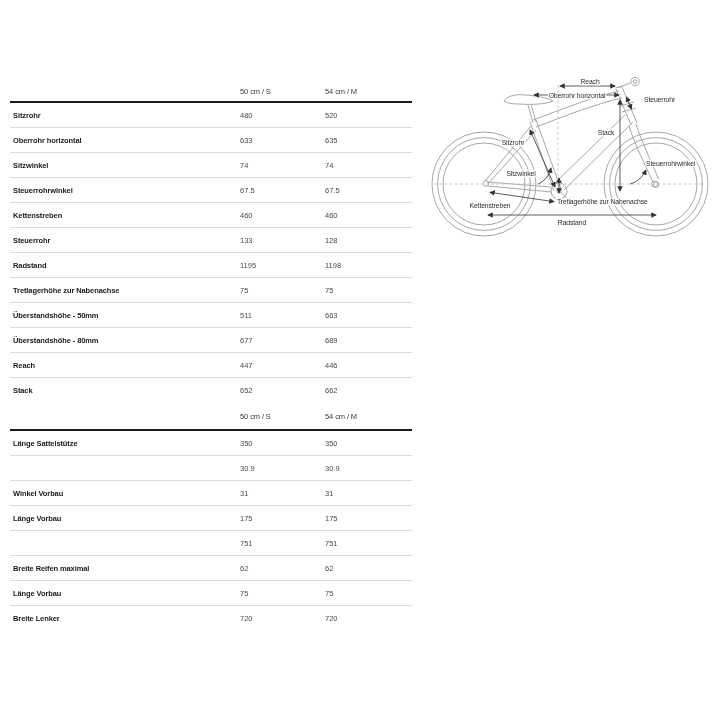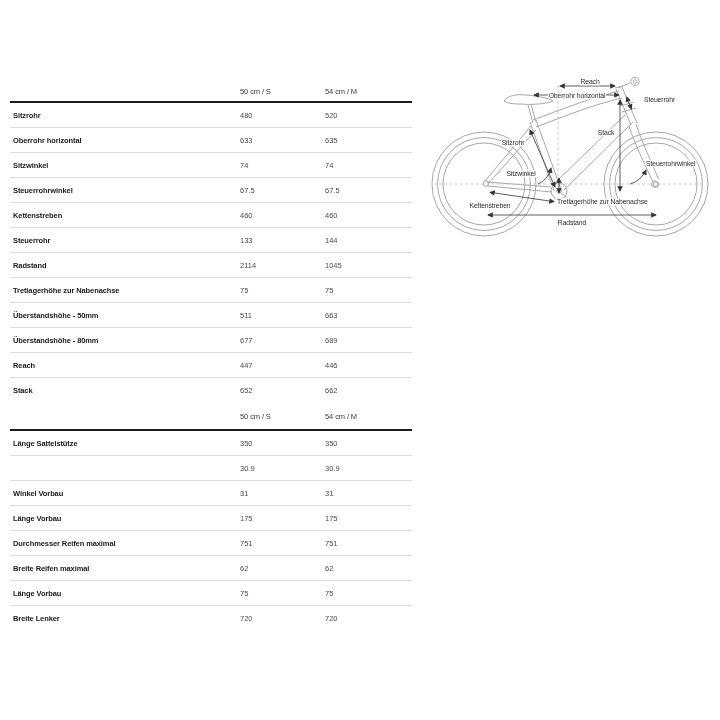--- a/index.html
+++ b/index.html
@@ -63,26 +63,26 @@
           <span class="cell val c2">67.5</span>
         </div>
         <div class="row">
           <span class="cell lbl">Kettenstreben</span>
           <span class="cell val c1">460</span>
           <span class="cell val c2">460</span>
         </div>
         <div class="row">
           <span class="cell lbl">Steuerrohr</span>
           <span class="cell val c1">133</span>
-          <span class="cell val c2">144</span>
+          <span class="cell val c2">128</span>
         </div>
         <div class="row">
           <span class="cell lbl">Radstand</span>
-          <span class="cell val c1">2114</span>
-          <span class="cell val c2">1045</span>
+          <span class="cell val c1">1195</span>
+          <span class="cell val c2">1198</span>
         </div>
         <div class="row">
           <span class="cell lbl">Tretlagerhöhe zur Nabenachse</span>
           <span class="cell val c1">75</span>
           <span class="cell val c2">75</span>
         </div>
         <div class="row">
           <span class="cell lbl">Überstandshöhe - 50mm</span>
           <span class="cell val c1">511</span>
           <span class="cell val c2">663</span>
@@ -122,21 +122,20 @@
           <span class="cell lbl">Winkel Vorbau</span>
           <span class="cell val c1">31</span>
           <span class="cell val c2">31</span>
         </div>
         <div class="row">
           <span class="cell lbl">Länge Vorbau</span>
           <span class="cell val c1">175</span>
           <span class="cell val c2">175</span>
         </div>
         <div class="row">
-          <span class="cell lbl">Durchmesser Reifen maximal</span>
           <span class="cell val c1">751</span>
           <span class="cell val c2">751</span>
         </div>
         <div class="row">
           <span class="cell lbl">Breite Reifen maximal</span>
           <span class="cell val c1">62</span>
           <span class="cell val c2">62</span>
         </div>
         <div class="row">
           <span class="cell lbl">Länge Vorbau</span>

